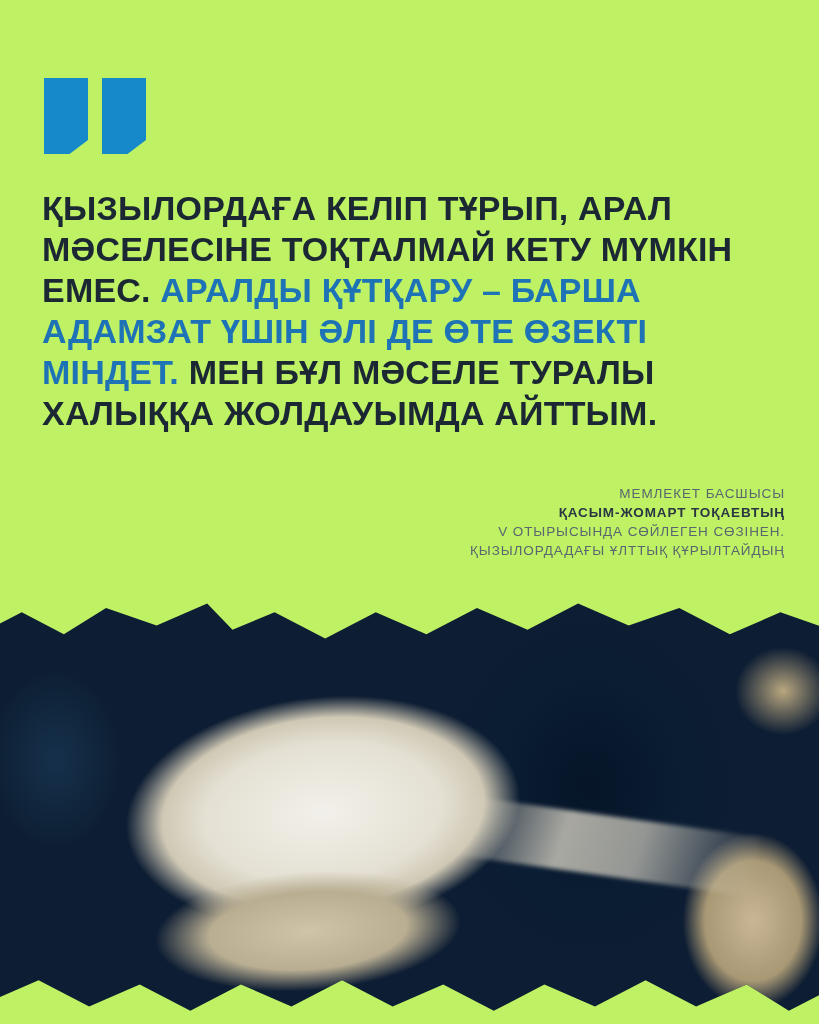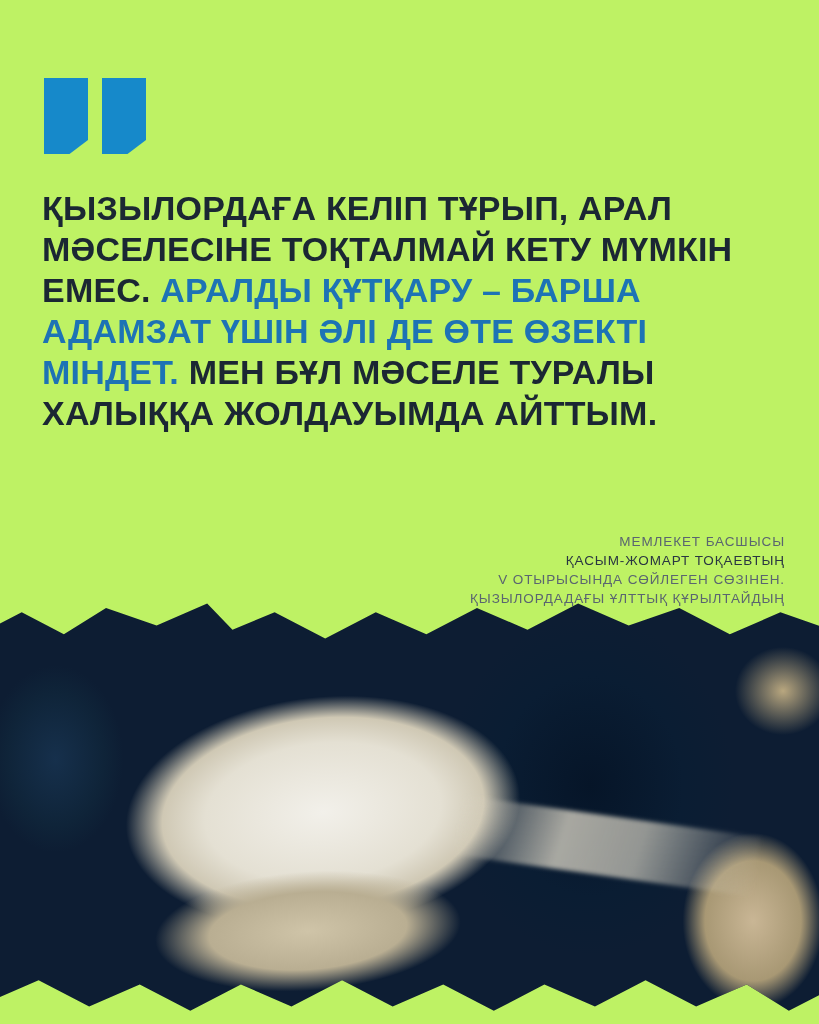--- a/index.html
+++ b/index.html
@@ -66,25 +66,24 @@
     position: absolute;
     right: 34px;
     top: 484px;
     width: 520px;
     text-align: right;
     color: #5a6570;
     font-size: 13.5px;
     line-height: 19px;
     letter-spacing: 0.9px;
     text-transform: uppercase;
-    margin-top: 48px;
   }
   .attrib .strong {
     color: #2a3642;
-    font-weight: normal;
+    font-weight: bold;
   }
 
   
   .photo-wrap {
     position: absolute;
     left: 0;
     top: 586px;
     width: 819px;
     height: 438px;
     overflow: hidden;

